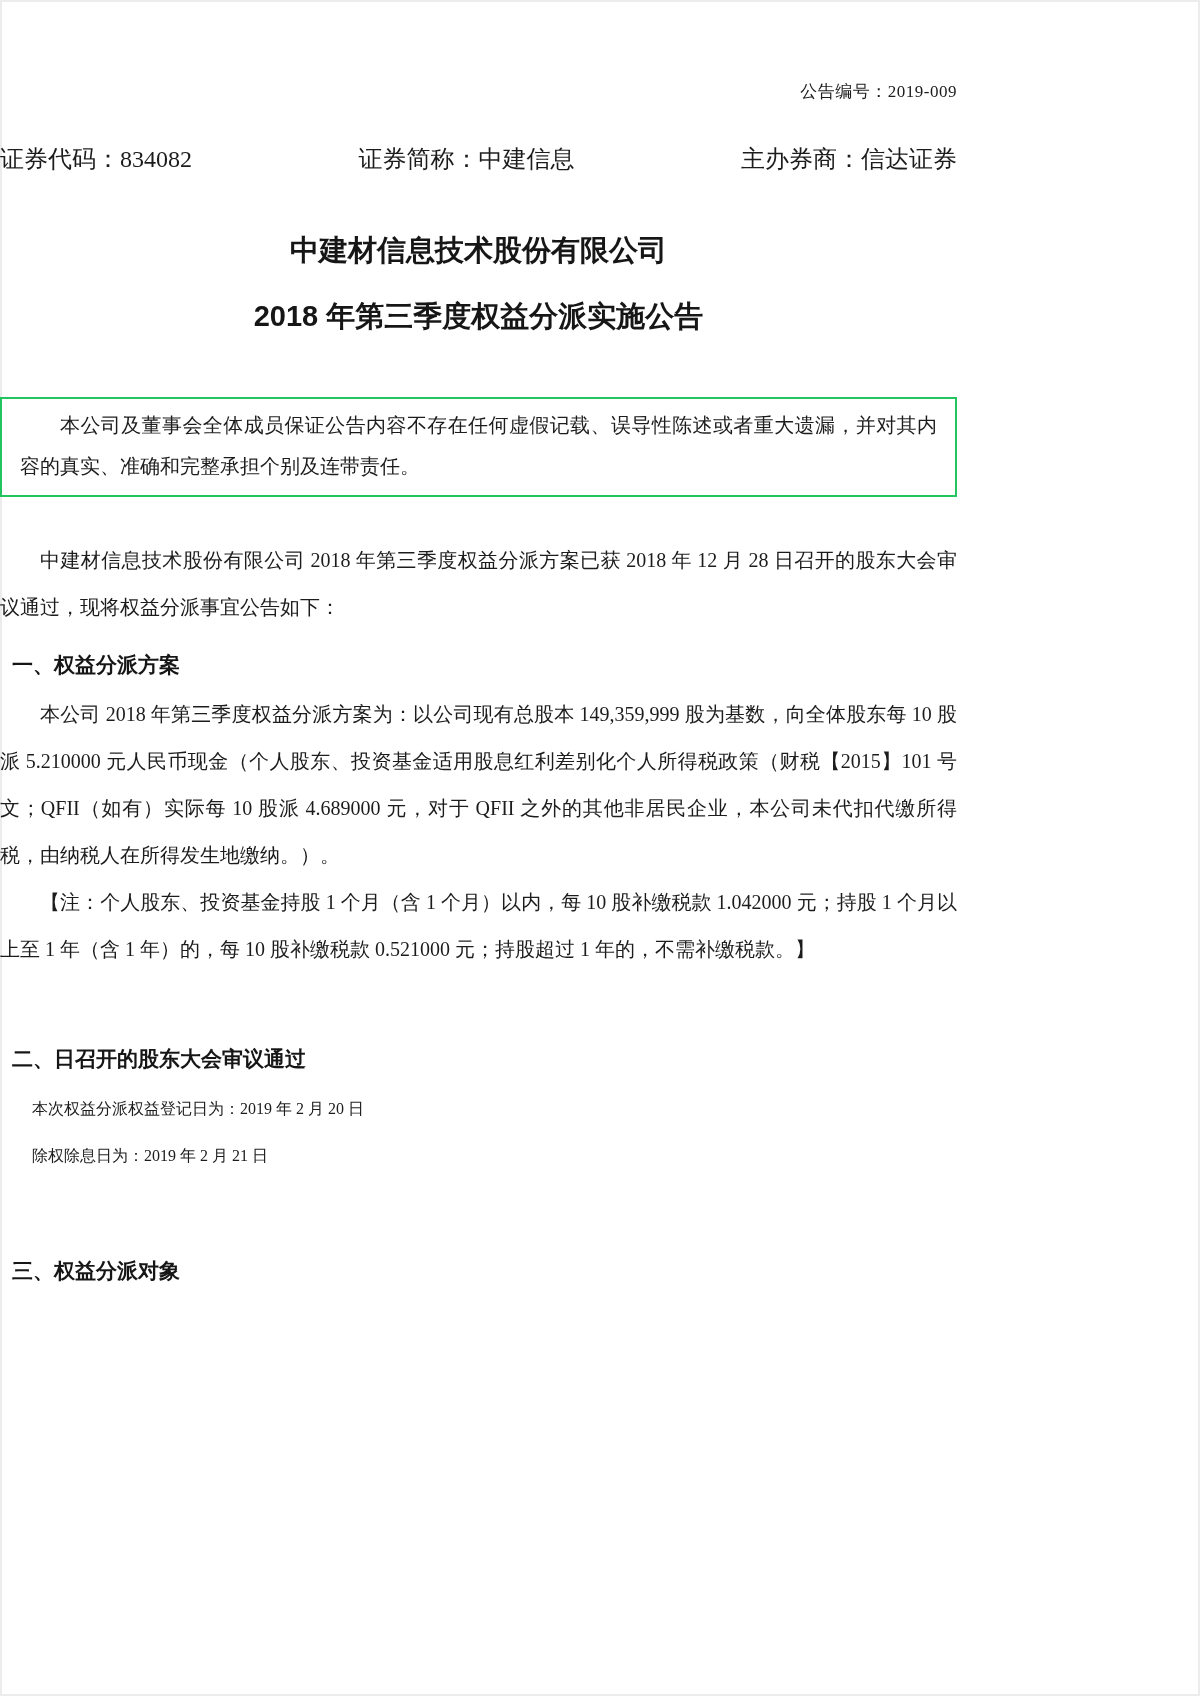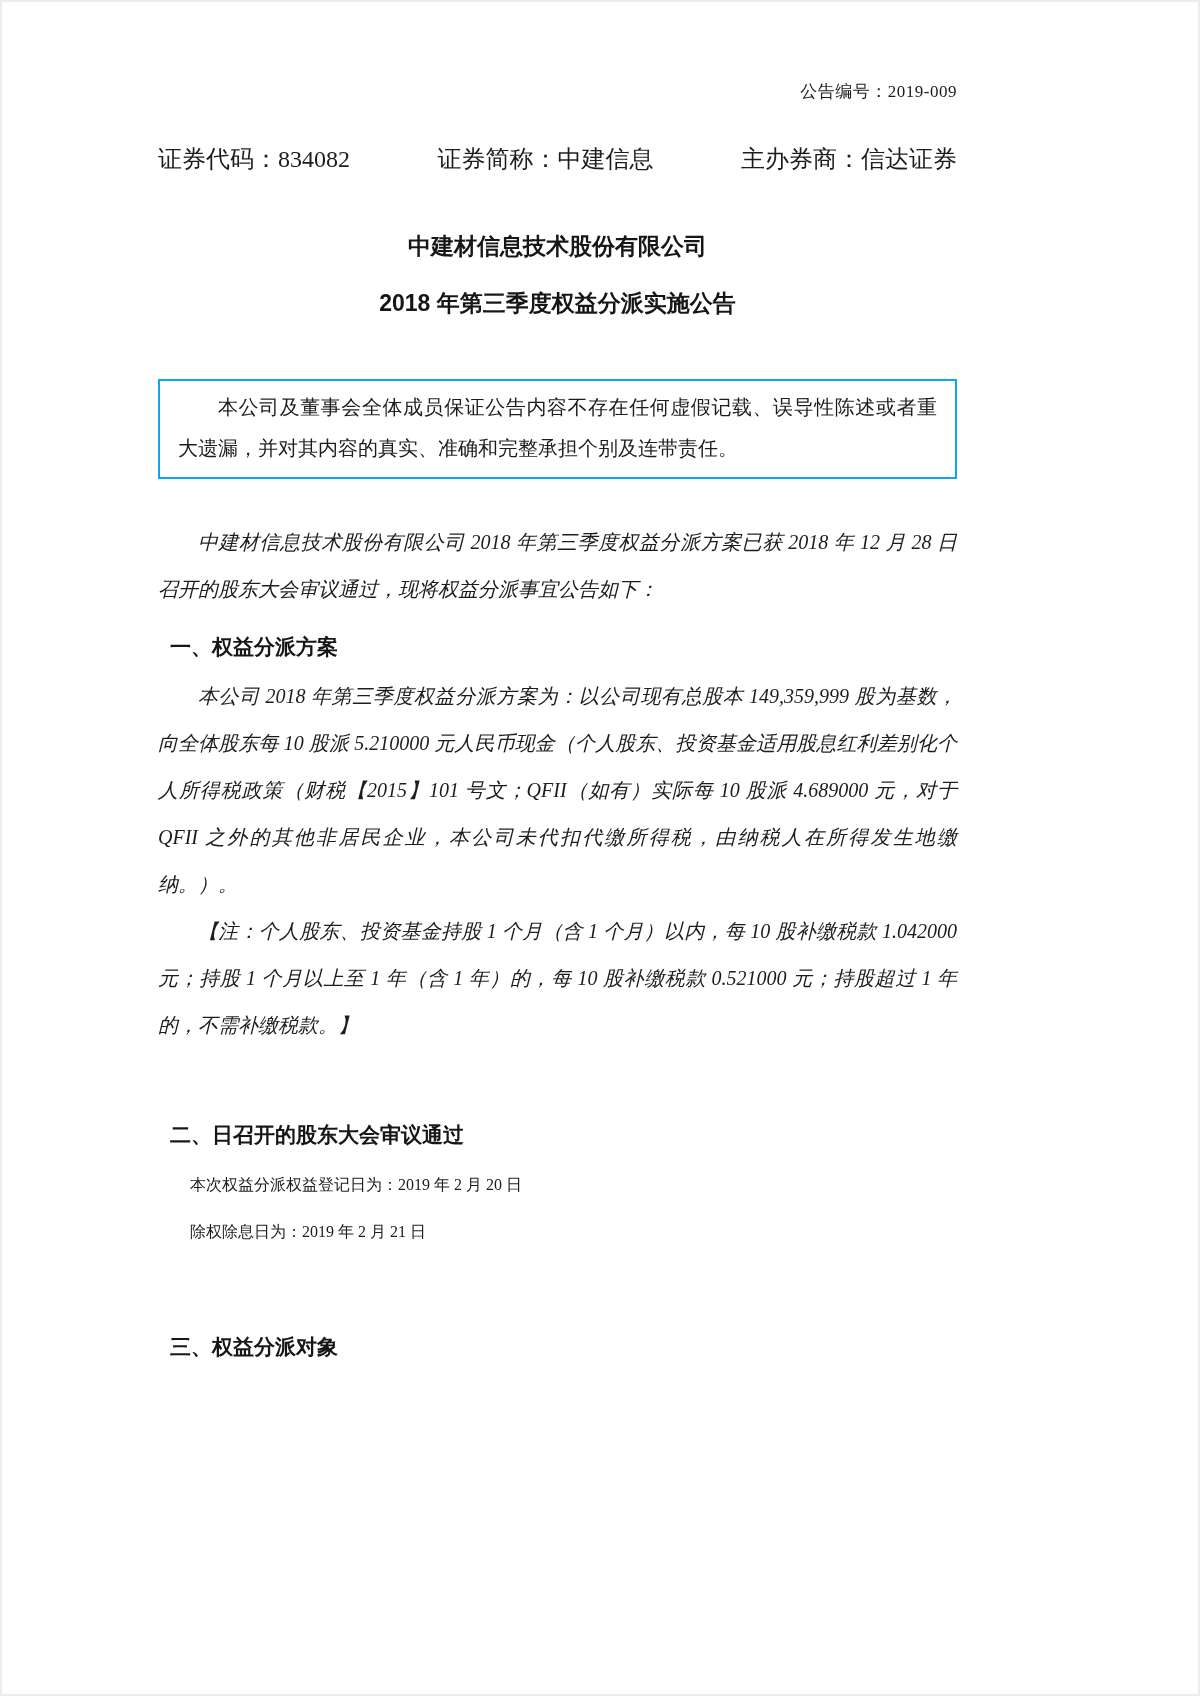--- a/index.html
+++ b/index.html
@@ -12,65 +12,63 @@
     width: 1200px;
     height: 1696px;
     margin: 0 auto;
     background: #ffffff;
     box-shadow: inset 0 0 0 2px #ececec;
     overflow: hidden;
     color: #1c1c1c;
     font-family: "Liberation Serif", "DejaVu Serif", serif;
   }
   .content {
-    padding-left: 158px;
     padding-right: 243px;
   }
   .anno-no {
     padding-top: 80px;
     text-align: right;
     font-size: 17px;
     letter-spacing: 0.5px;
   }
   .header-row {
     margin-top: 40px;
     display: flex;
     justify-content: space-between;
     font-size: 24px;
     white-space: nowrap;
   }
   .doc-title {
     margin: 11px;
     text-align: center;
     font-family: "Liberation Sans", "DejaVu Sans", sans-serif;
     font-weight: 700;
-    font-size: 23px;
+    font-size: 29px;
     color: #161616;
   }
   .doc-title.first { margin-top: 56px; }
   .doc-title.second { margin-top: 26px; }
   .disclaimer-box {
     margin-top: 60px;
-    border: 2px solid #0ea5e9;
+    border: 2px solid #22c55e;
     padding: 6px 18px 8px 18px;
   }
   .disclaimer-box p {
     margin: 0;
     font-size: 20px;
     line-height: 41px;
     text-indent: 2em;
     text-align: justify;
   }
   .body-para {
     margin: 0;
     font-size: 20px;
     line-height: 47px;
     text-indent: 2em;
     text-align: justify;
-    font-style: italic;
   }
   .intro { margin-top: 40px; }
   .section-heading {
     margin: 12px;
     font-family: "Liberation Sans", "DejaVu Sans", sans-serif;
     font-weight: 700;
     font-size: 21px;
     color: #161616;
   }
   .heading-1 { margin-top: 20px; }

